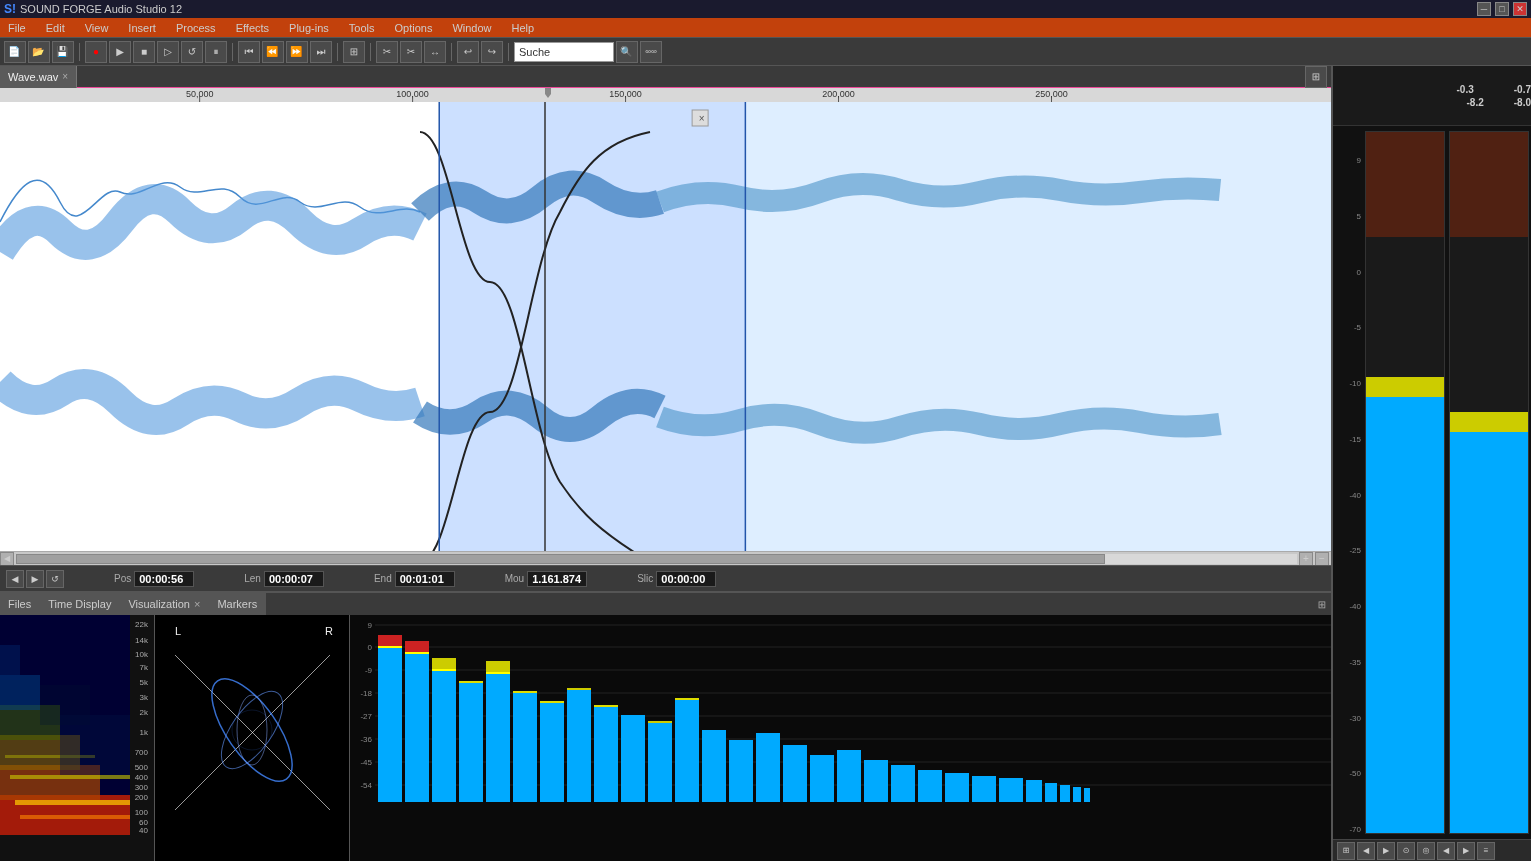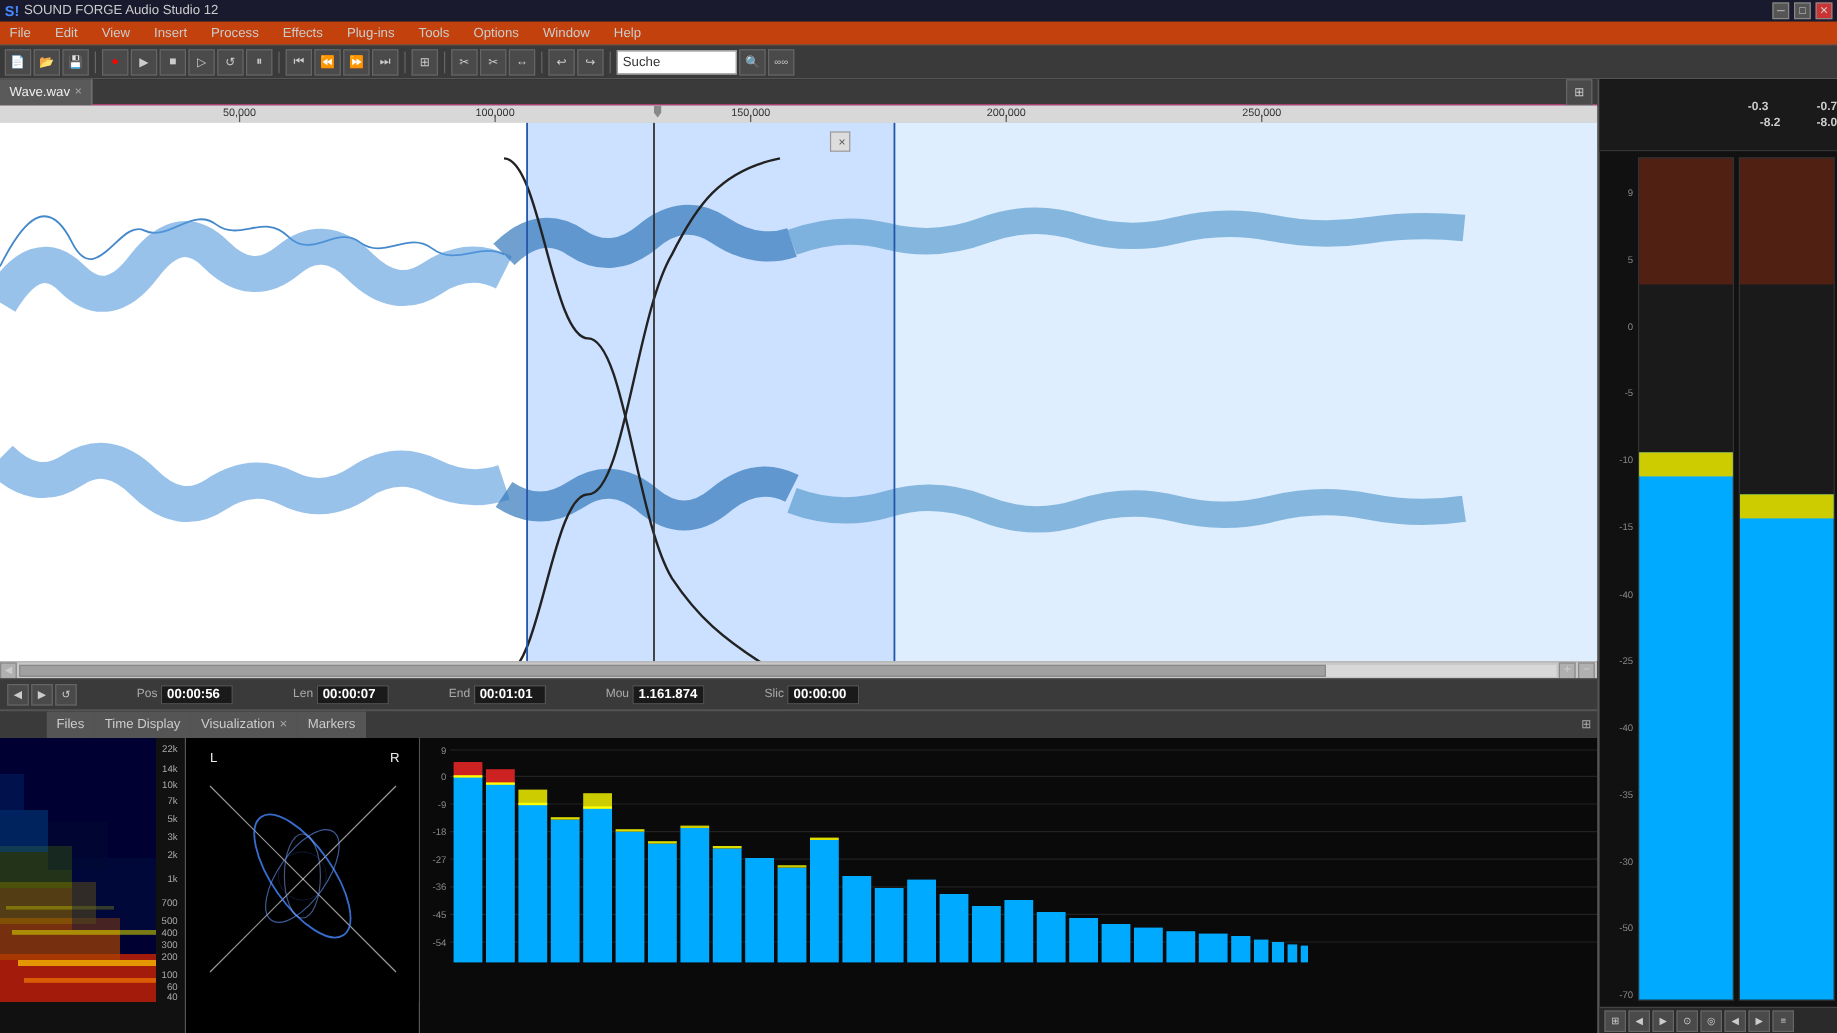--- a/index.html
+++ b/index.html
@@ -44,21 +44,21 @@
     .transport-btn { width: 18px; height: 18px; background: #4a4a4a; border: 1px solid #666; display: flex; align-items: center; justify-content: center; font-size: 9px; color: #ccc; cursor: pointer; }
 
     
     .vu-panel { width: 200px; background: #111; display: flex; flex-direction: column; border-left: 2px solid #555; }
 
     svg text { font-family: Arial, sans-serif; }
 
     .ruler-container { position: relative; height: 14px; background: #d8d8d8; border-bottom: 1px solid #aaa; }
 
     .bottom-area { display: flex; height: 270px; }
-    .bottom-tabs { display: flex; background: #3a3a3a; height: 22px; padding-left: 39px; }
+    .bottom-tabs { display: flex; background: #3a3a3a; height: 22px; }
     .bottom-tab { padding: 0 8px; display: flex; align-items: center; height: 22px; font-size: 11px; color: #ccc; cursor: pointer; border-right: 1px solid #555; }
     .bottom-tab.active { background: #555; }
 
     .vu-scale-labels { display: flex; flex-direction: column; justify-content: space-between; padding: 30px 2px 5px 2px; font-size: 8px; color: #888; width: 30px; text-align: right; }
   </style>
 </head>
 <body>
 
 <div class="title-bar">
   <div class="title-bar-left">

